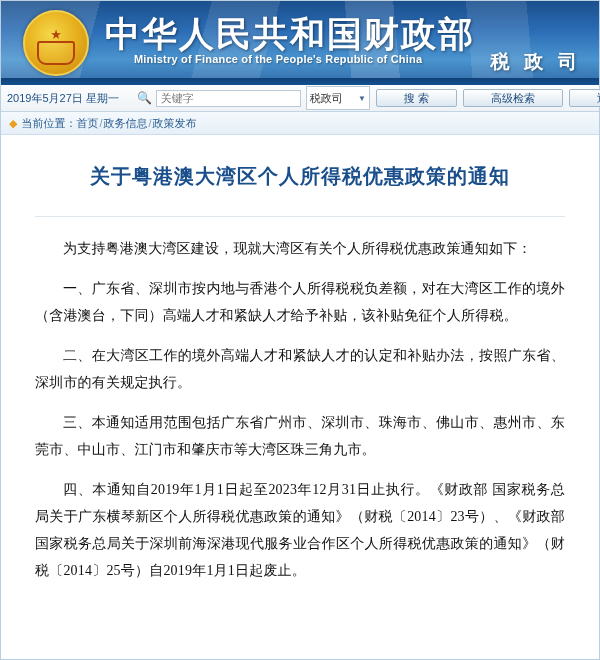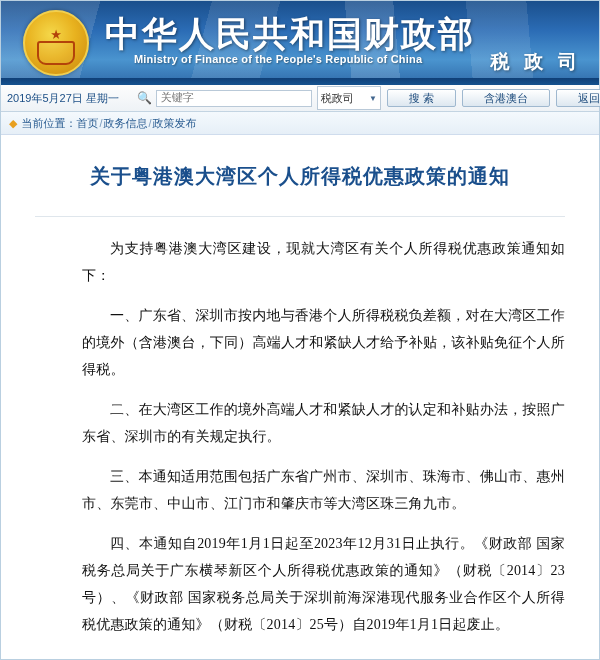--- a/index.html
+++ b/index.html
@@ -135,21 +135,21 @@
   }
   .tb-input {
     flex: 1;
     height: 17px;
     border: 1px solid #b9c9d8;
     background: #ffffff;
     font-size: 11px;
     color: #555;
     padding: 0 4px;
     box-sizing: border-box;
-    font-family: Liberation Mono, monospace;
+    font-family: Liberation Serif, serif;
   }
   .tb-select {
     margin-left: 5px;
     height: 17px;
     min-width: 64px;
     border: 1px solid #b9c9d8;
     background: #ffffff;
     font-size: 11px;
     color: #333;
     display: flex;
@@ -159,21 +159,21 @@
     box-sizing: border-box;
   }
   .tb-select .caret {
     font-size: 8px;
     color: #43678f;
     margin-left: 4px;
   }
   .tb-btn {
     margin-left: 6px;
     height: 18px;
-    padding: 0 21px;
+    padding: 0 27px;
     border: 1px solid #9fb8cf;
     border-radius: 2px;
     background: linear-gradient(to bottom, #ffffff, #dde7f0);
     color: #1d4b7c;
     font-size: 11px;
     line-height: 16px;
     white-space: nowrap;
   }
 
   
@@ -229,21 +229,20 @@
     font-family: "Liberation Serif", serif;
     font-size: 14px;
     line-height: 27px;
     color: #111;
     margin: 0 0 13px 0;
     text-align: justify;
     letter-spacing: 0.2px;
   }
   .p.indent {
     text-indent: 28px;
-    margin-left: 47px;
   }
 </style>
 </head>
 <body>
 
 <div class="page">
 
   <div class="banner">
     <div class="banner-tex"></div>
     <div class="emblem">
@@ -259,21 +258,21 @@
   <div class="toolbar">
     <span class="tb-date">2019年5月27日 星期一</span>
     <span class="tb-sep"></span>
     <span class="tb-search-icon">🔍</span>
     <input class="tb-input" type="text" placeholder="关键字" style="">
     <div class="tb-select">
       <span>税政司</span>
       <span class="caret">▼</span>
     </div>
     <button class="tb-btn">搜  索</button>
-    <button class="tb-btn">含港澳台</button>
+    <button class="tb-btn">高级检索</button>
     <button class="tb-btn">返回主站</button>
   </div>
 
   <div class="crumb">
     <span class="home-icon">◆</span>
     <span>当前位置：</span>
     <a href="#">首页</a>
     <span class="c-sep">/</span>
     <a href="#">政务信息</a>
     <span class="c-sep">/</span>

